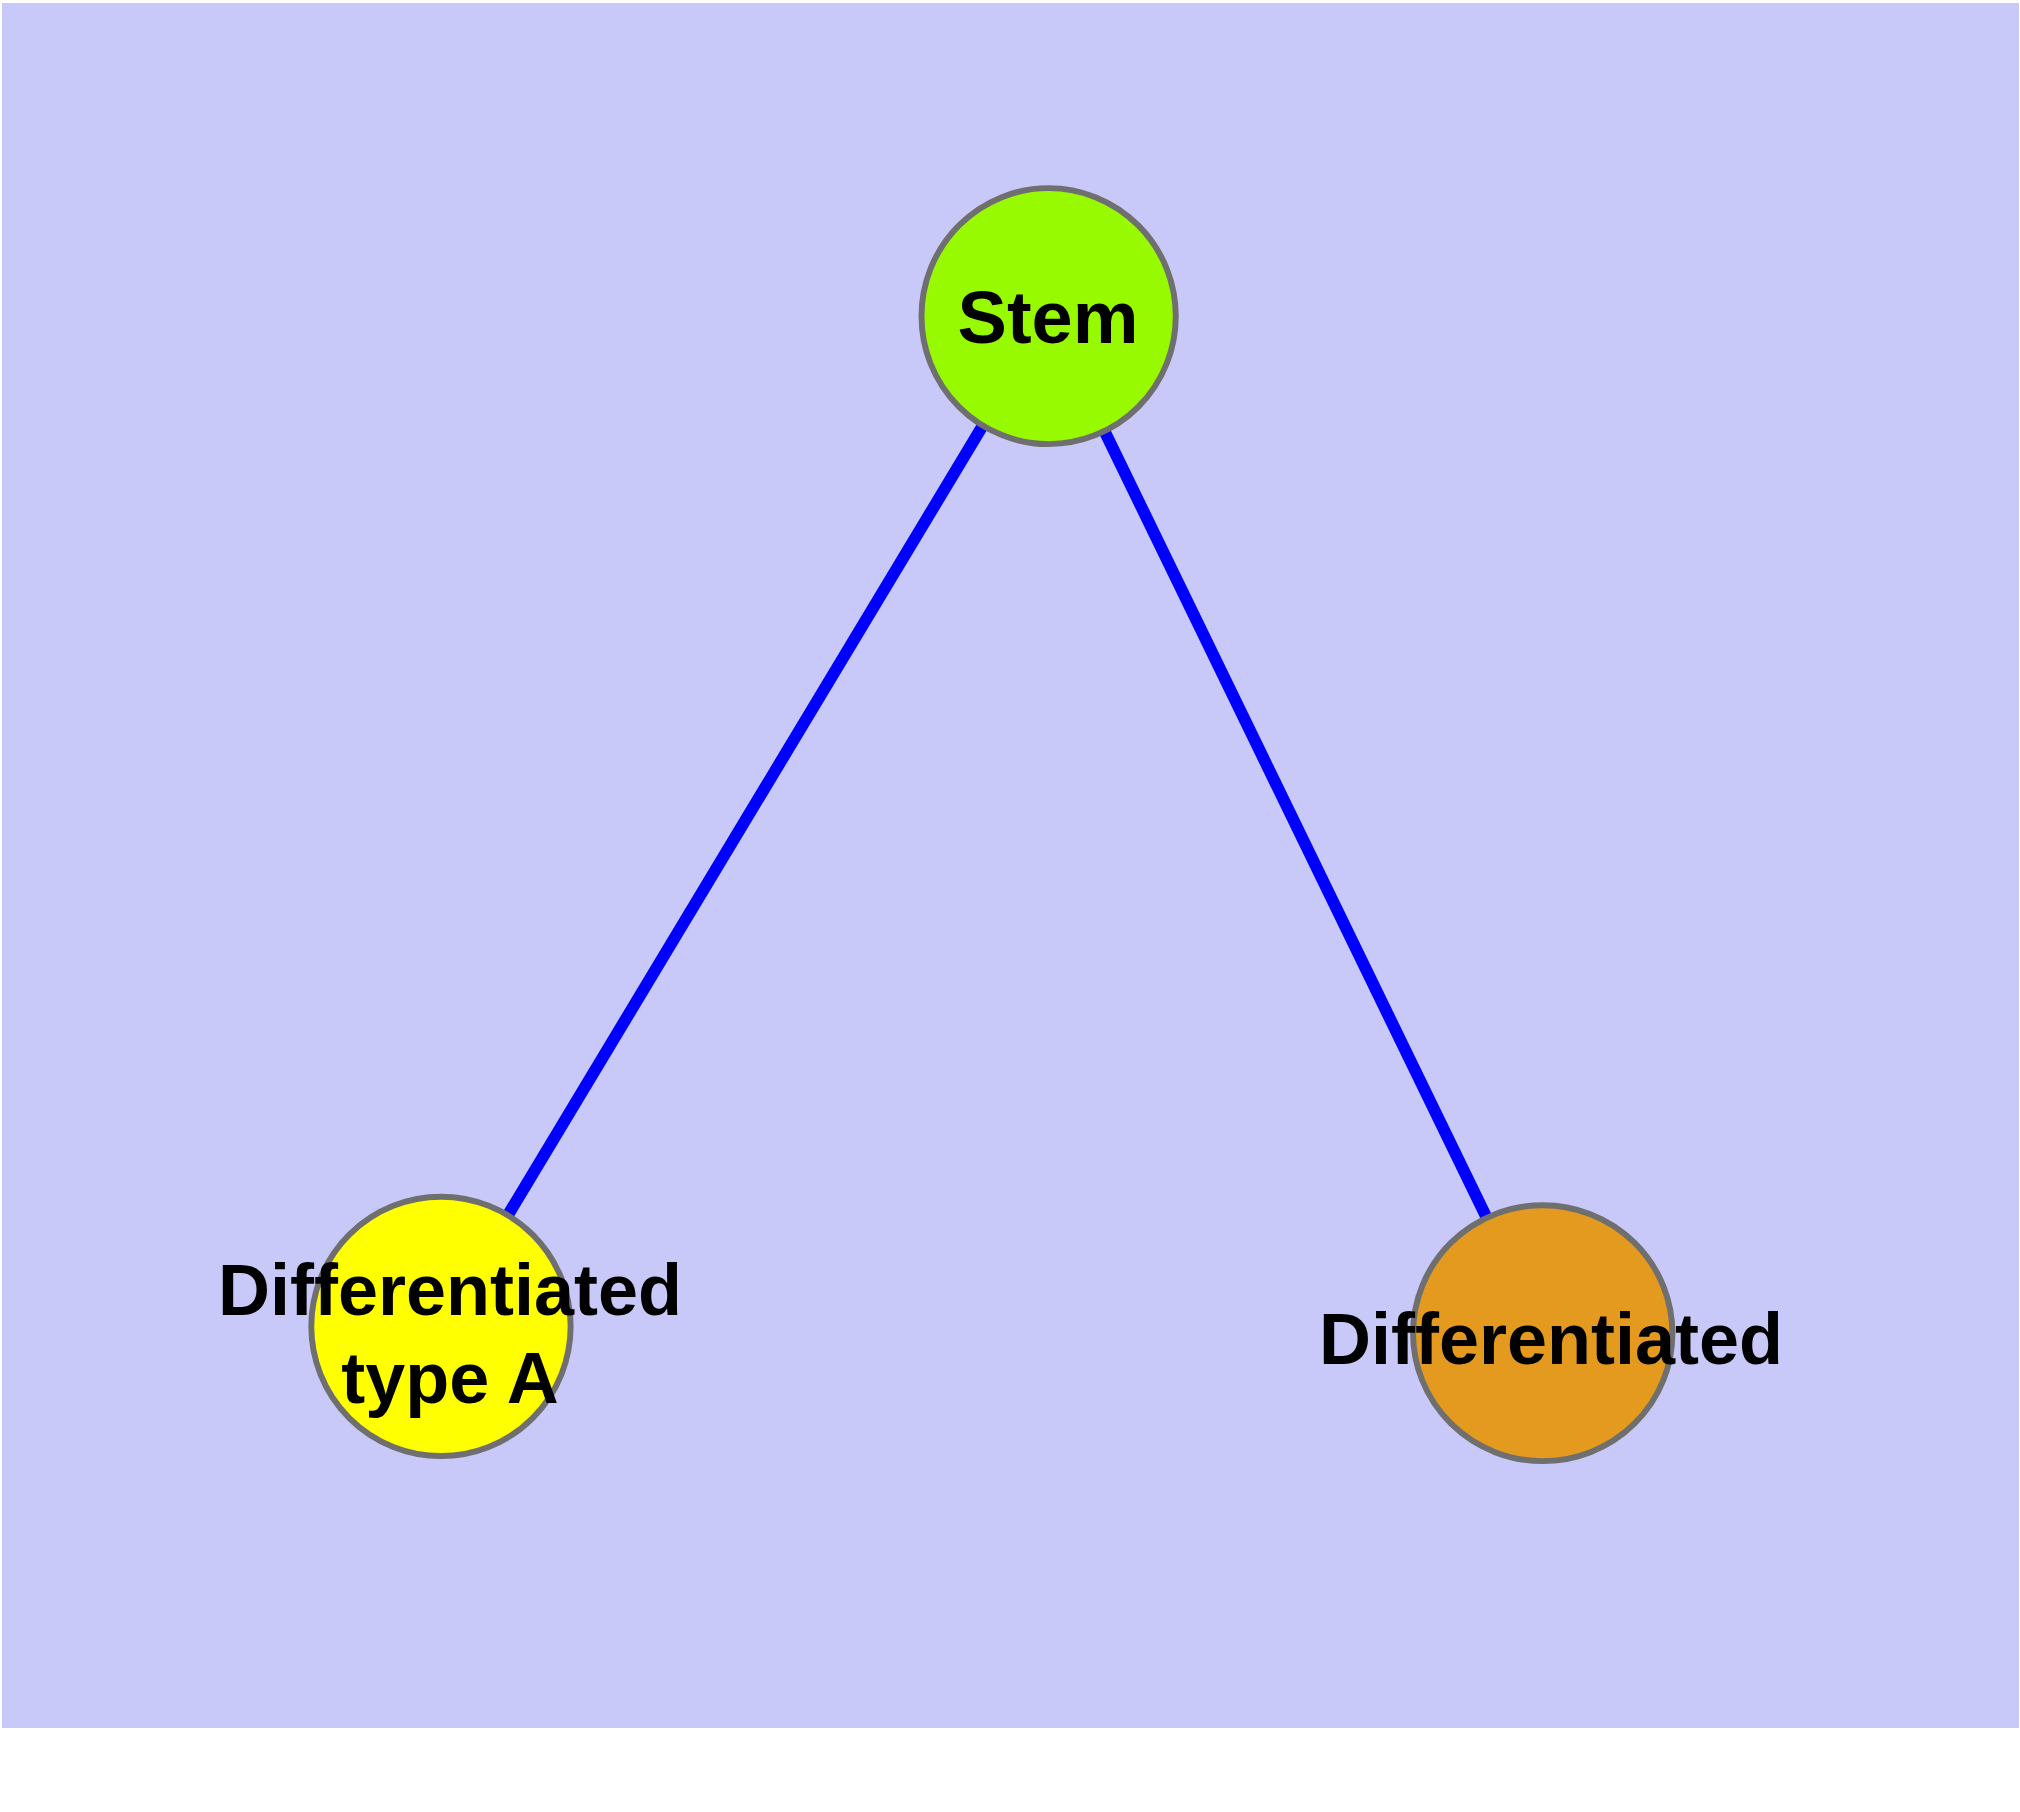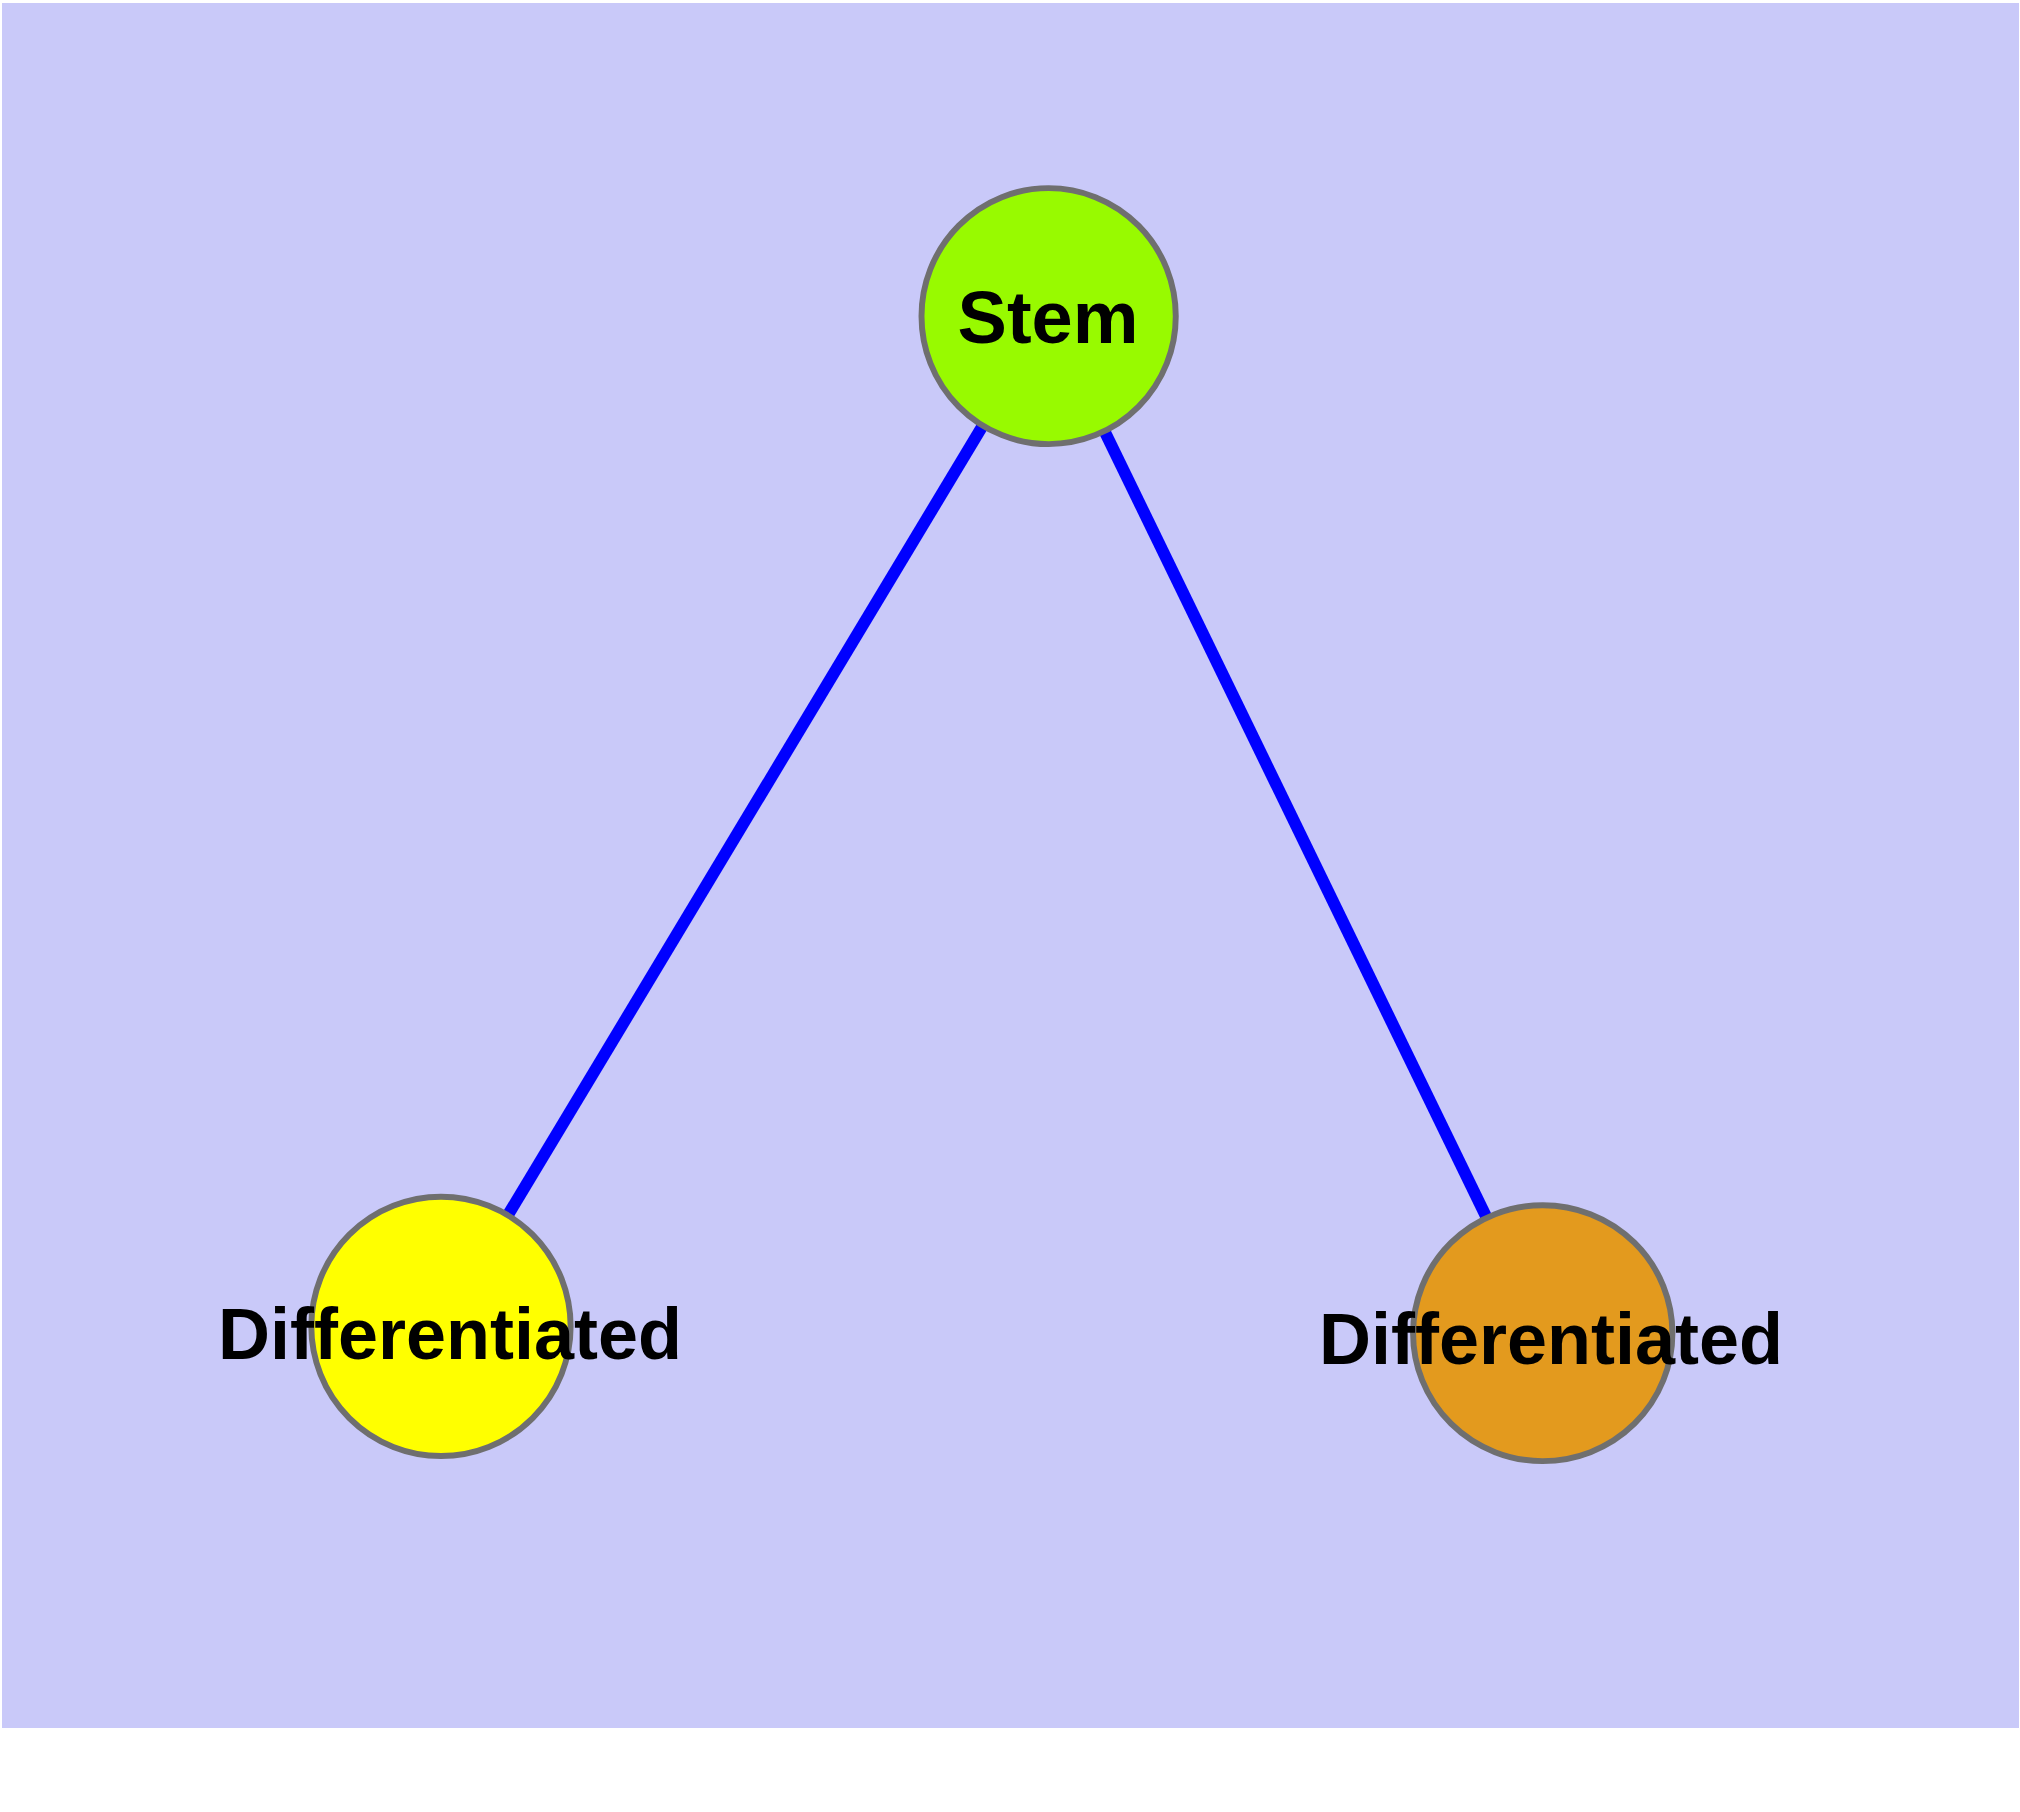--- a/index.html
+++ b/index.html
@@ -68,20 +68,21 @@
 
     <ellipse class="node-ellipse" cx="1237" cy="373" rx="150" ry="151" fill="#98fa00" stroke="#6f6f6f"></ellipse>
     <ellipse class="node-ellipse" cx="520" cy="1565" rx="153" ry="153" fill="#ffff00" stroke="#6f6f6f"></ellipse>
     <ellipse class="node-ellipse" cx="1820" cy="1573" rx="153" ry="151" fill="#e39a1e" stroke="#6f6f6f"></ellipse>
   </svg>
 
   <div class="node-label single" style="left: 1048px; top: 318px;">Stem</div>
 
   <div class="node-label double" style="left: 425px; top: 1334px;">
     <div>Differentiated</div>
+    <div>type A</div>
   </div>
 
   <div class="node-label double" style="left: 1526px; top: 1339px;">
     <div>Differentiated</div>
   </div>
 
 </div>
 
 
 </body></html>

